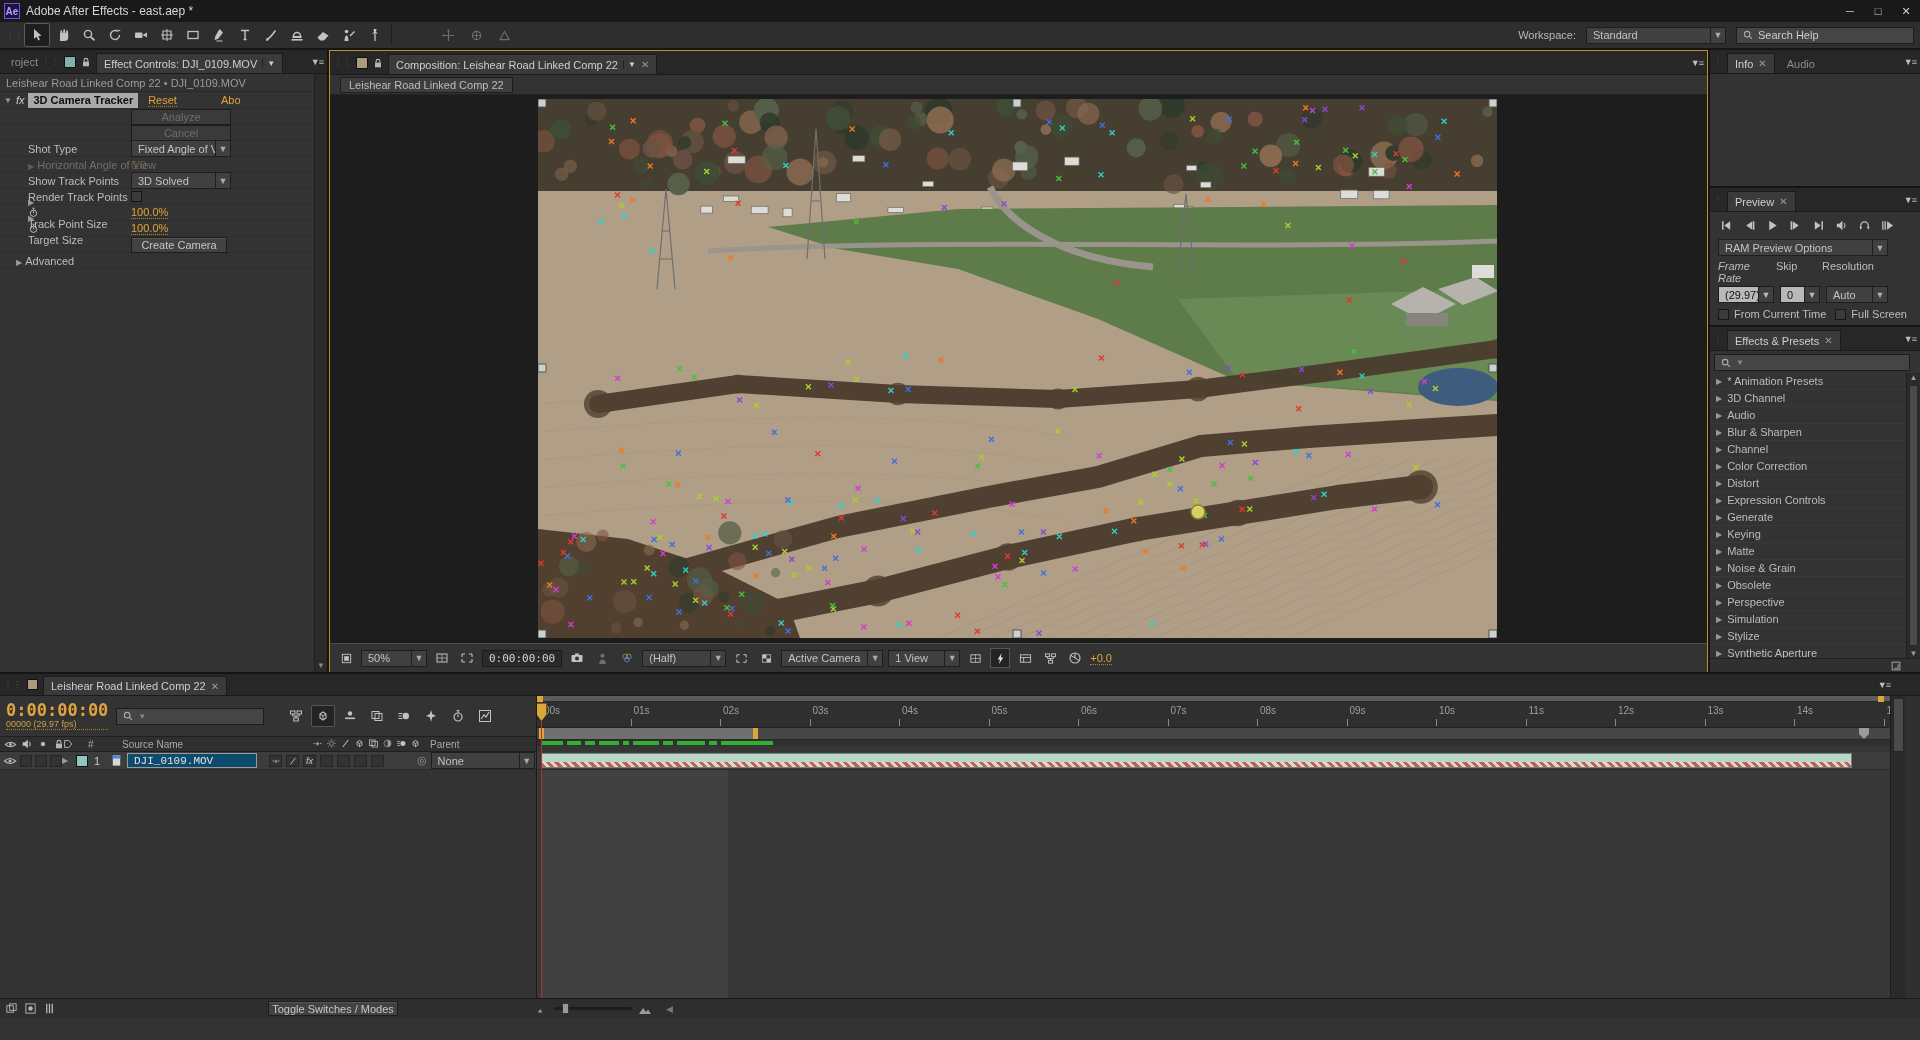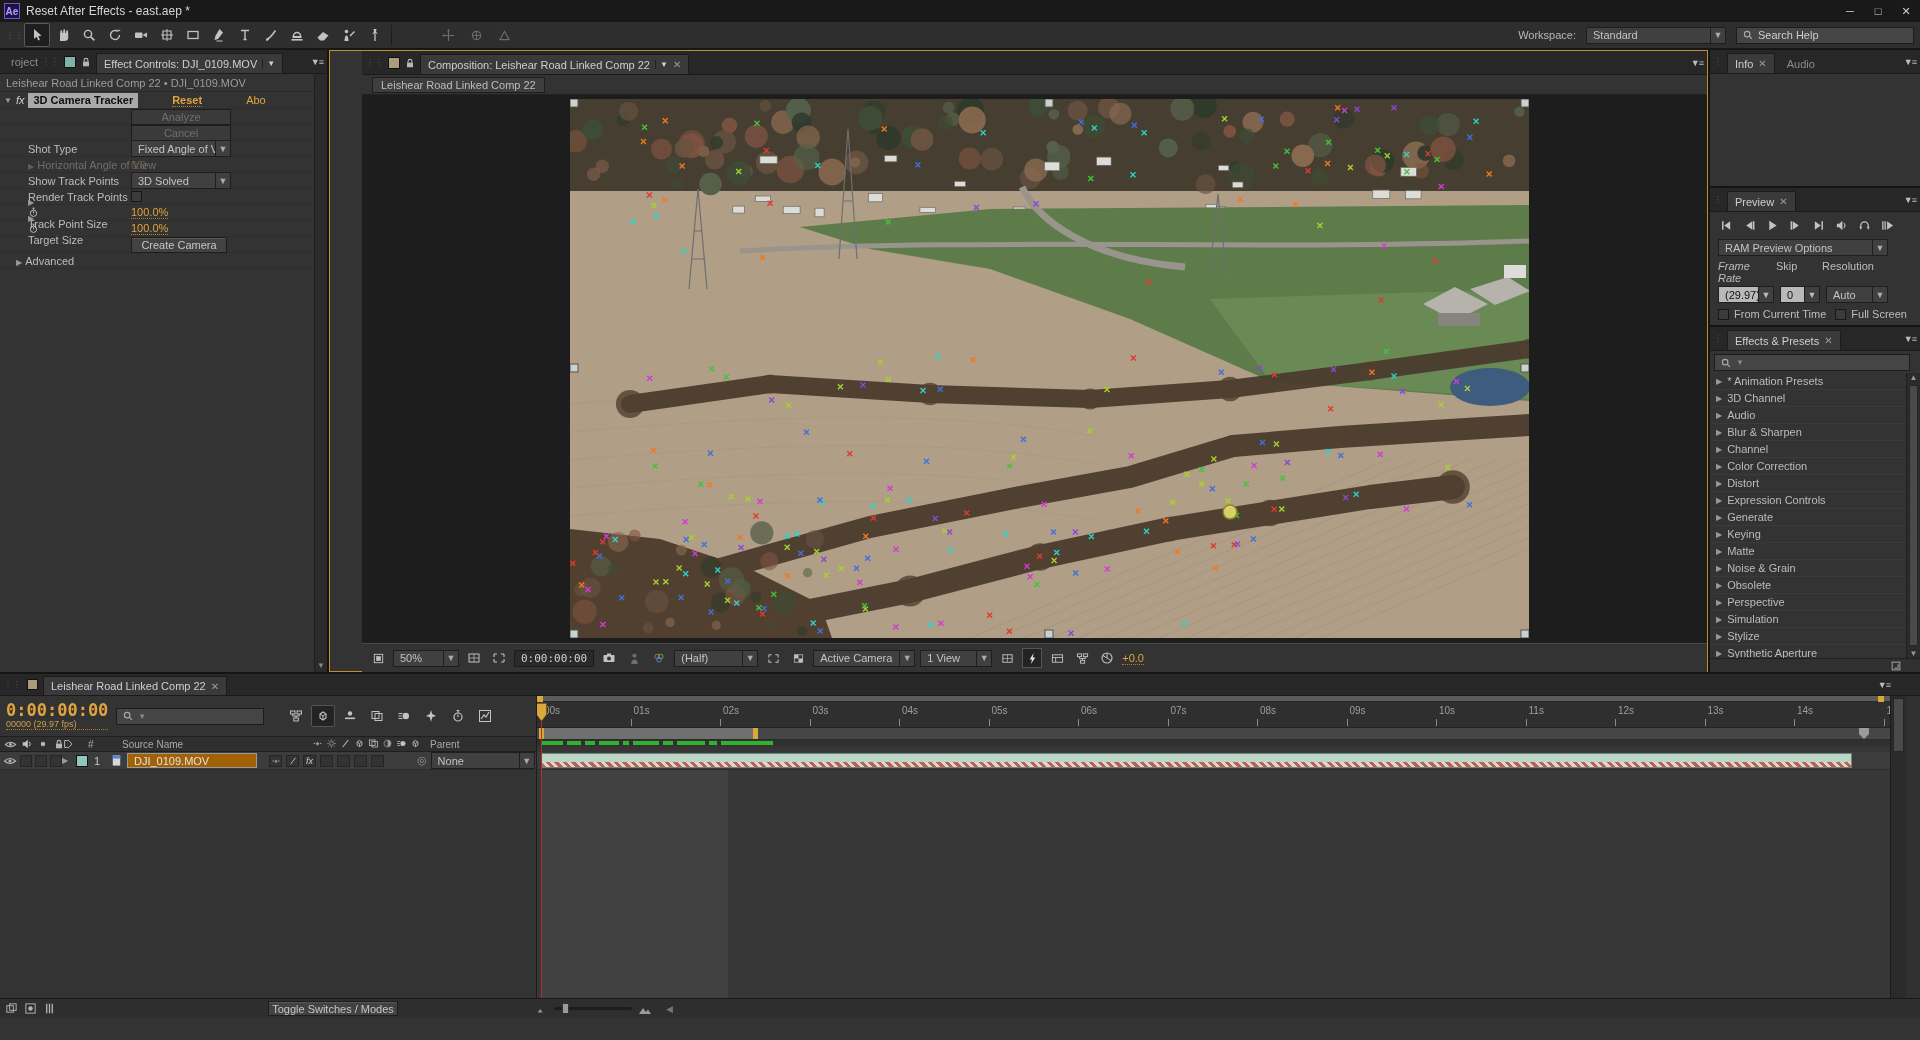--- a/index.html
+++ b/index.html
@@ -53,21 +53,21 @@
   .ecrow { height:16px; display:flex; align-items:center; border-bottom:1px solid #2e2e2e; position:relative; }
   .ecrow .lab { padding-left:28px; color:#bdbdbd; white-space:nowrap; }
   .ecrow .ctl { position:absolute; left:131px; }
   .swatch-sq { width:12px; height:12px; background:#7fb2a8; border:1px solid #111; }
   .fxhead { height:17px; display:flex; align-items:center; gap:4px; border-bottom:1px solid #2e2e2e; }
   .fxname { background:#a9a9a9; color:#0e0e0e; font-weight:bold; padding:0 5px; height:15px; line-height:15px; }
   .ec-scroll { position:absolute; right:0; top:24px; bottom:0; width:13px; background:#2b2b2b; border-left:1px solid #1f1f1f; }
   .ec-scroll .ar { position:absolute; bottom:2px; left:2px; color:#888; font-size:8px; }
 
   
-  .comp { flex:1; border:1px solid #be8f2c;padding-left:32px; }
+  .comp { flex:1; border:1px solid #be8f2c; }
   .crumbrow { height:20px; background:#333; display:flex; align-items:center; padding-left:10px; border-bottom:1px solid #222; }
   .crumb { background:#3e3e3e; border:1px solid #1d1d1d; height:16px; line-height:15px; padding:0 8px; color:#bdbdbd; }
   .viewerwrap { position:relative; height:548px; background:#1d1d1d; overflow:hidden; }
   .compbar { height:29px; background:#333; border-top:1px solid #4b4b4b; display:flex; align-items:center; gap:5px; padding:0 6px; }
   .cbi { width:20px; height:20px; display:flex; align-items:center; justify-content:center; }
   .tc-box { background:#2a2a2a; border:1px solid #1b1b1b; padding:1px 6px; color:#d3d3d3; font-family:"DejaVu Sans Mono", monospace; font-size:11px; }
 
   
   .rightcol { width:210px; display:flex; flex-direction:column; gap:2px; background:#141414; }
   .rpanel { background:#333; position:relative; }
@@ -108,21 +108,21 @@
   .tgl { position:absolute; left:268px; width:130px; top:2px; height:15px; }
   svg { display:block; }
 </style>
 </head>
 <body>
 
 <div class="app">
 
   <div class="titlebar">
     <span class="ae-logo">Ae</span>
-    <span class="title">Reset After Effects - east.aep *</span>
+    <span class="title">Adobe After Effects - east.aep *</span>
     <span class="winbtns">
       <span class="winbtn">─</span>
       <span class="winbtn">□</span>
       <span class="winbtn">✕</span>
     </span>
   </div>
 
 
   <div class="toolbar">
     <span class="grip">⋮⋮</span>
@@ -266,21 +266,21 @@
             <span class="dd" style="border-left:1px solid #222;padding-left:4px;font-size:8px;">▼</span>
         </span>
         <span class="pmenu" style="margin-left:auto;">▼≡</span>
       </div>
       <div class="ec-sub">Leishear Road Linked Comp 22 • DJI_0109.MOV</div>
 
       <div class="fxhead">
         <span class="tri" style="padding-left:4px;">▼</span>
         <span id="ic-fx1" style="font-style:italic;color:#cfcfcf;">fx</span>
         <span class="fxname">3D Camera Tracker</span>
-        <span class="orange dotted" style="margin-left:30px;font-weight:bold;">Reset</span>
+        <span class="orange dotted" style="margin-left:6px;">Reset</span>
         <span class="orange" style="margin-left:40px;">Abo</span>
       </div>
 
       <div class="ecrow">
           <span class="ctl btn disabled" style="width:100px;">Analyze</span>
         </div>
       <div class="ecrow">
           <span class="ctl btn disabled" style="width:100px;">Cancel</span>
         </div>
       <div class="ecrow">
@@ -1674,21 +1674,21 @@
         </span>
         <span class="tri" style="width:14px;">▶</span>
         <span style="width:12px;height:12px;background:#8fc7bd;border:1px solid #111;margin-right:6px;"></span>
         <span style="width:16px;color:#c9c9c9;">1</span>
         <span id="ic-footage" style="margin-right:4px;">
             <svg width="13" height="13" viewBox="0 0 14 14">
               <rect x="3" y="1.5" width="8" height="11" fill="#d8d8d8"></rect>
               <rect x="3" y="1.5" width="8" height="3.4" fill="#4f86d6"></rect>
             </svg>
           </span>
-        <span style="border:1px solid #9a9a9a;background:#a16207;color:#e2e2e2;padding:0 6px;height:15px;line-height:14px;min-width:130px;">DJI_0109.MOV</span>
+        <span style="border:1px solid #9a9a9a;background:#0c4a6e;color:#e2e2e2;padding:0 6px;height:15px;line-height:14px;min-width:130px;font-family:Liberation Mono, monospace;">DJI_0109.MOV</span>
         <span style="display:flex;gap:2px;margin-left:10px;width:150px;align-items:center;" id="layerswitches">
             <span class="avcell" style="display:flex;align-items:center;justify-content:center;">
               <svg width="10" height="10" viewBox="0 0 14 14">
                 <circle cx="3" cy="7" r="1" fill="#9a9a9a"></circle>
                 <path d="M7 4.5l.8 1.7 1.9.3-1.4 1.3.4 1.9L7 8.8 5.3 9.7l.4-1.9L4.3 6.5l1.9-.3z" fill="#9a9a9a"></path>
                 <circle cx="11" cy="7" r="1" fill="#9a9a9a"></circle>
               </svg>
             </span>
             <span class="avcell" style="display:flex;align-items:center;justify-content:center;">
               <svg width="10" height="10" viewBox="0 0 14 14">

